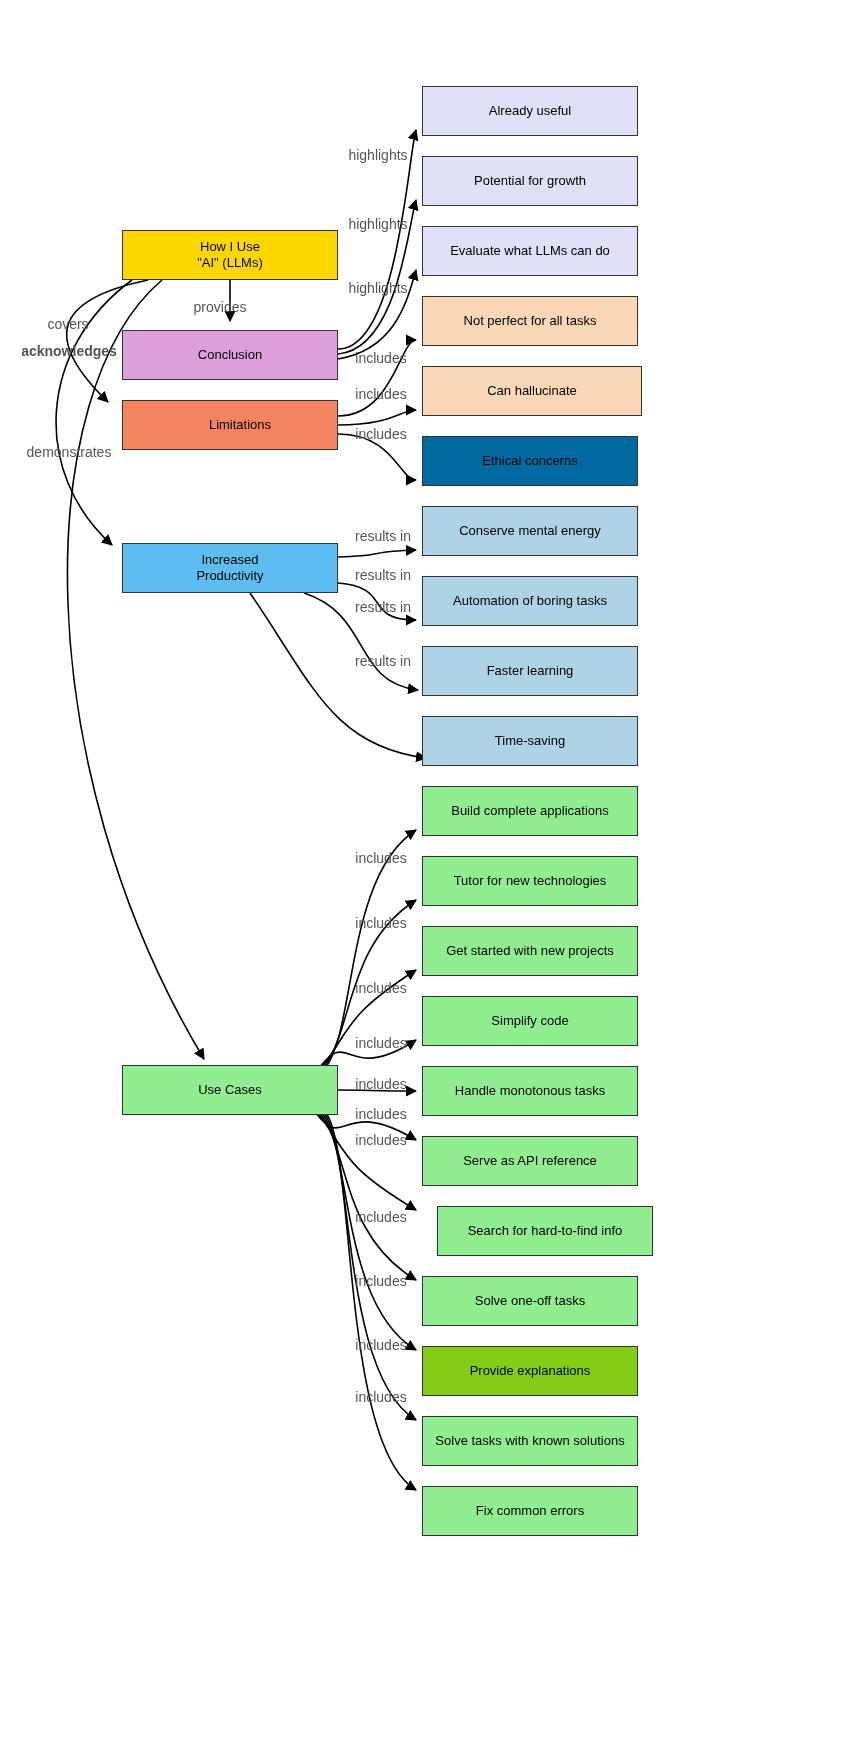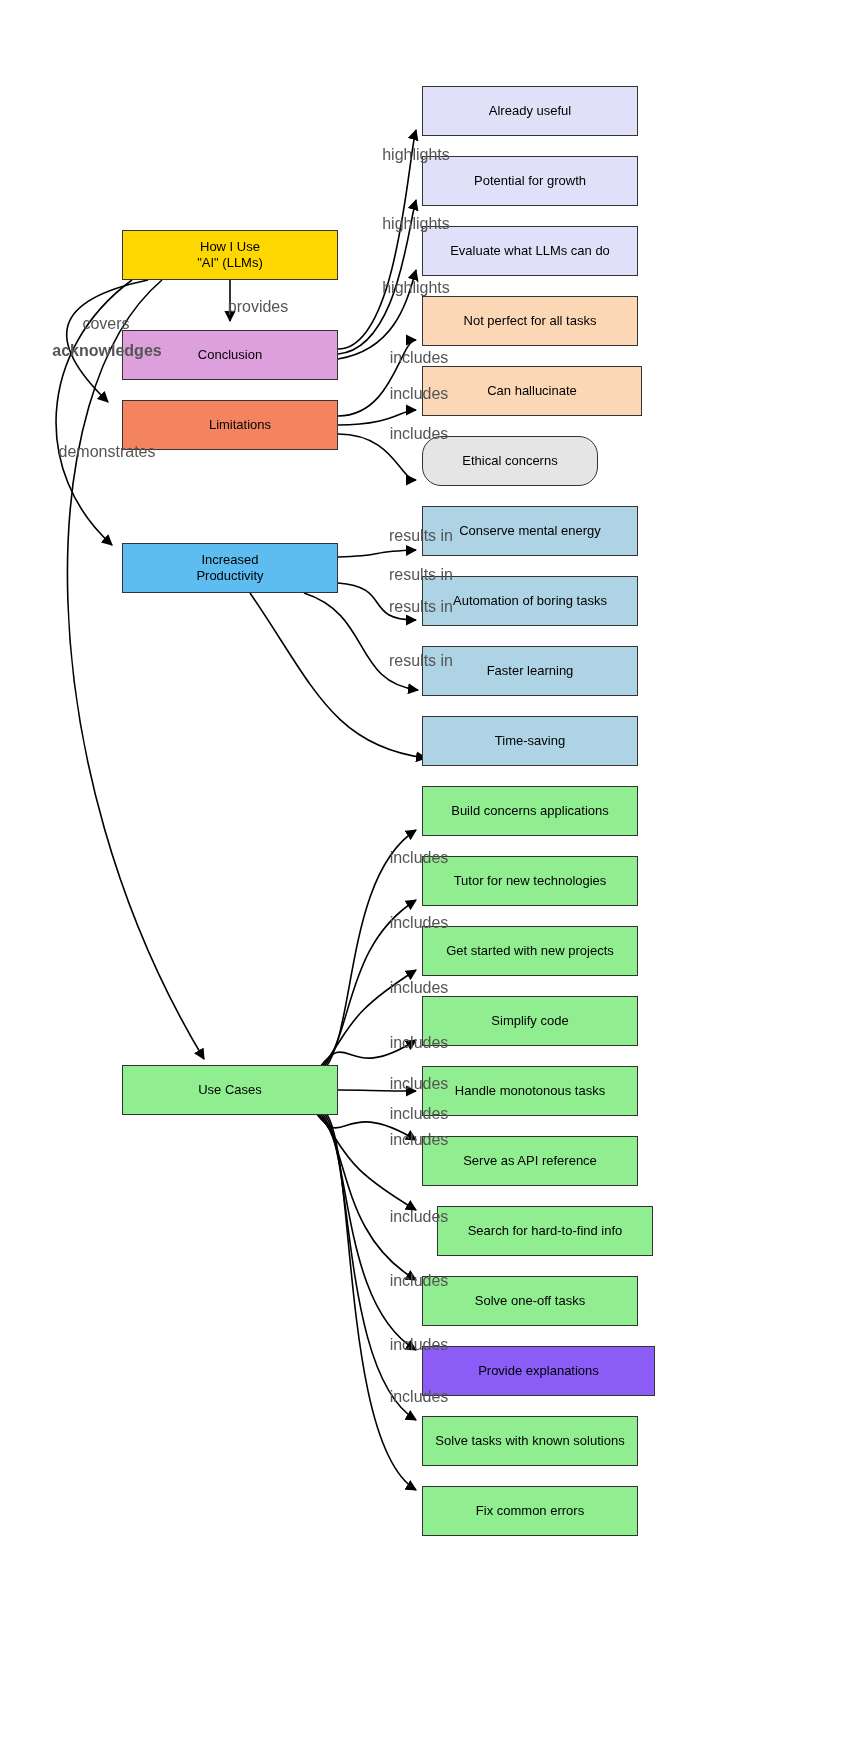--- a/index.html
+++ b/index.html
@@ -15,27 +15,26 @@
     justify-content:center;
     text-align:center;
     font-size:13px;
     color:#000000;
     line-height:1.25;
     white-space:pre-line;
     z-index:3;
   }
   .edge-label{
     position:absolute;
-    font-size:16px;
+    font-size:14px;
     color:#555555;
     background:transparent;
     white-space:nowrap;
     z-index:4;
     transform:translate(-50%,-50%);
-    margin-left:38px;
   }
 </style>
 </head>
 <body>
 
 <div id="stage">
   <svg id="edges" viewBox="0 0 854 1752">
     <defs>
       <marker id="arrow" viewBox="0 0 10 10" refX="9" refY="5" markerWidth="7" markerHeight="7" orient="auto-start-reverse">
         <path d="M 0 0 L 10 5 L 0 10 z" fill="#000"></path>
@@ -75,34 +74,34 @@
       <div class="node" style="left: 122px; top: 330px; width: 216px; height: 50px; background: rgb(221, 160, 221);">Conclusion</div>
       <div class="node" style="left: 122px; top: 400px; width: 216px; height: 50px; background: rgb(244, 132, 95); padding-left: 20px;">Limitations</div>
       <div class="node" style="left: 122px; top: 543px; width: 216px; height: 50px; background: rgb(93, 189, 240);">Increased
 Productivity</div>
       <div class="node" style="left: 122px; top: 1065px; width: 216px; height: 50px; background: rgb(144, 238, 144);">Use Cases</div>
       <div class="node" style="left: 422px; top: 86px; width: 216px; height: 50px; background: rgb(224, 224, 248);">Already useful</div>
       <div class="node" style="left: 422px; top: 156px; width: 216px; height: 50px; background: rgb(224, 224, 248);">Potential for growth</div>
       <div class="node" style="left: 422px; top: 226px; width: 216px; height: 50px; background: rgb(224, 224, 248);">Evaluate what LLMs can do</div>
       <div class="node" style="left: 422px; top: 296px; width: 216px; height: 50px; background: rgb(251, 215, 181);">Not perfect for all tasks</div>
       <div class="node" style="left: 422px; top: 366px; width: 220px; height: 50px; background: rgb(251, 215, 181);">Can hallucinate</div>
-      <div class="node" style="left: 422px; top: 436px; width: 176px; height: 50px; background: #e5e5e5; border-radius: 19px;">Ethical concerns</div>
+      <div class="node" style="left: 422px; top: 436px; width: 216px; height: 50px; background: #0369a1;">Ethical concerns</div>
       <div class="node" style="left: 422px; top: 506px; width: 216px; height: 50px; background: rgb(174, 211, 229);">Conserve mental energy</div>
       <div class="node" style="left: 422px; top: 576px; width: 216px; height: 50px; background: rgb(174, 211, 229);">Automation of boring tasks</div>
       <div class="node" style="left: 422px; top: 646px; width: 216px; height: 50px; background: rgb(174, 211, 229);">Faster learning</div>
       <div class="node" style="left: 422px; top: 716px; width: 216px; height: 50px; background: rgb(174, 211, 229);">Time-saving</div>
-      <div class="node" style="left: 422px; top: 786px; width: 216px; height: 50px; background: rgb(144, 238, 144);">Build concerns applications</div>
+      <div class="node" style="left: 422px; top: 786px; width: 216px; height: 50px; background: rgb(144, 238, 144);">Build complete applications</div>
       <div class="node" style="left: 422px; top: 856px; width: 216px; height: 50px; background: rgb(144, 238, 144);">Tutor for new technologies</div>
       <div class="node" style="left: 422px; top: 926px; width: 216px; height: 50px; background: rgb(144, 238, 144);">Get started with new projects</div>
       <div class="node" style="left: 422px; top: 996px; width: 216px; height: 50px; background: rgb(144, 238, 144);">Simplify code</div>
       <div class="node" style="left: 422px; top: 1066px; width: 216px; height: 50px; background: rgb(144, 238, 144);">Handle monotonous tasks</div>
       <div class="node" style="left: 422px; top: 1136px; width: 216px; height: 50px; background: rgb(144, 238, 144);">Serve as API reference</div>
       <div class="node" style="left: 422px; top: 1206px; width: 216px; height: 50px; background: rgb(144, 238, 144); margin-left: 15px;">Search for hard-to-find info</div>
       <div class="node" style="left: 422px; top: 1276px; width: 216px; height: 50px; background: rgb(144, 238, 144);">Solve one-off tasks</div>
-      <div class="node" style="left: 422px; top: 1346px; width: 233px; height: 50px; background: #8b5cf6;">Provide explanations</div>
+      <div class="node" style="left: 422px; top: 1346px; width: 216px; height: 50px; background: #84cc16;">Provide explanations</div>
       <div class="node" style="left: 422px; top: 1416px; width: 216px; height: 50px; background: rgb(144, 238, 144);">Solve tasks with known solutions</div>
       <div class="node" style="left: 422px; top: 1486px; width: 216px; height: 50px; background: rgb(144, 238, 144);">Fix common errors</div>
     </div>
   <div id="labels-layer">
       <div class="edge-label" style="left: 220px; top: 307px;">provides</div>
       <div class="edge-label" style="left: 69px; top: 351px; font-weight: bold;">acknowledges</div>
       <div class="edge-label" style="left: 68px; top: 324px;">covers</div>
       <div class="edge-label" style="left: 69px; top: 452px;">demonstrates</div>
       <div class="edge-label" style="left: 378px; top: 155px;">highlights</div>
       <div class="edge-label" style="left: 378px; top: 224px;">highlights</div>

